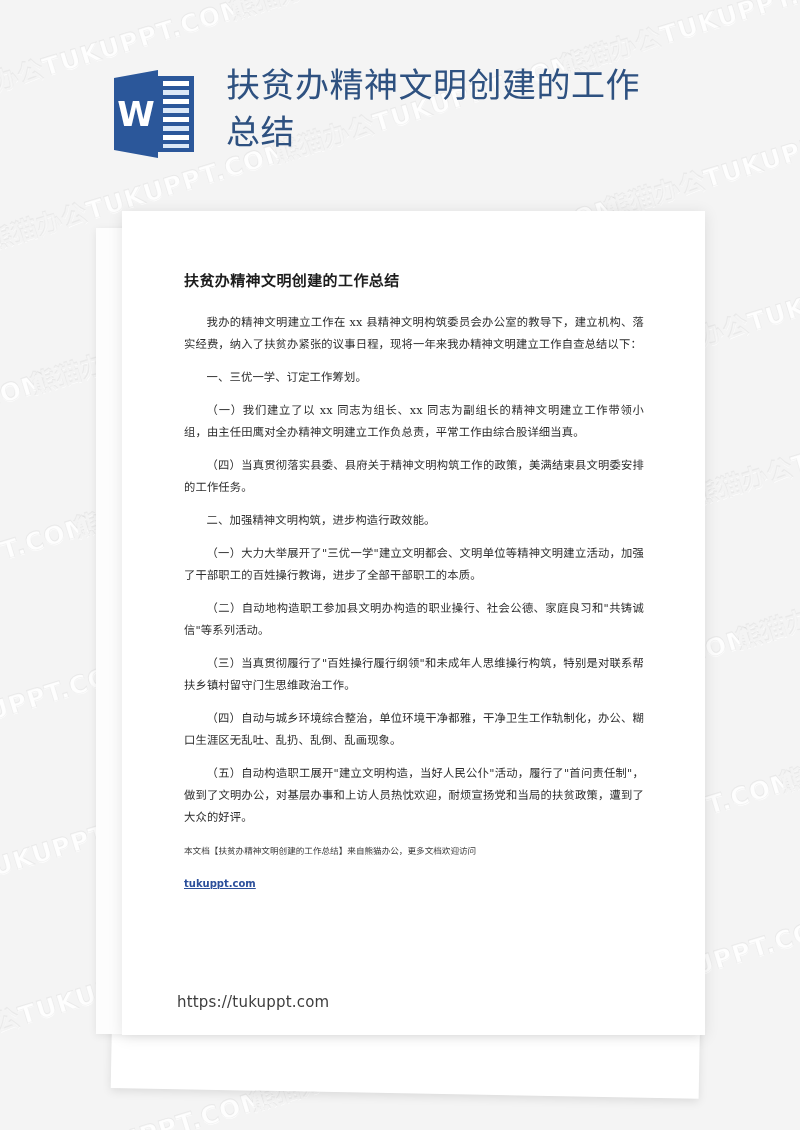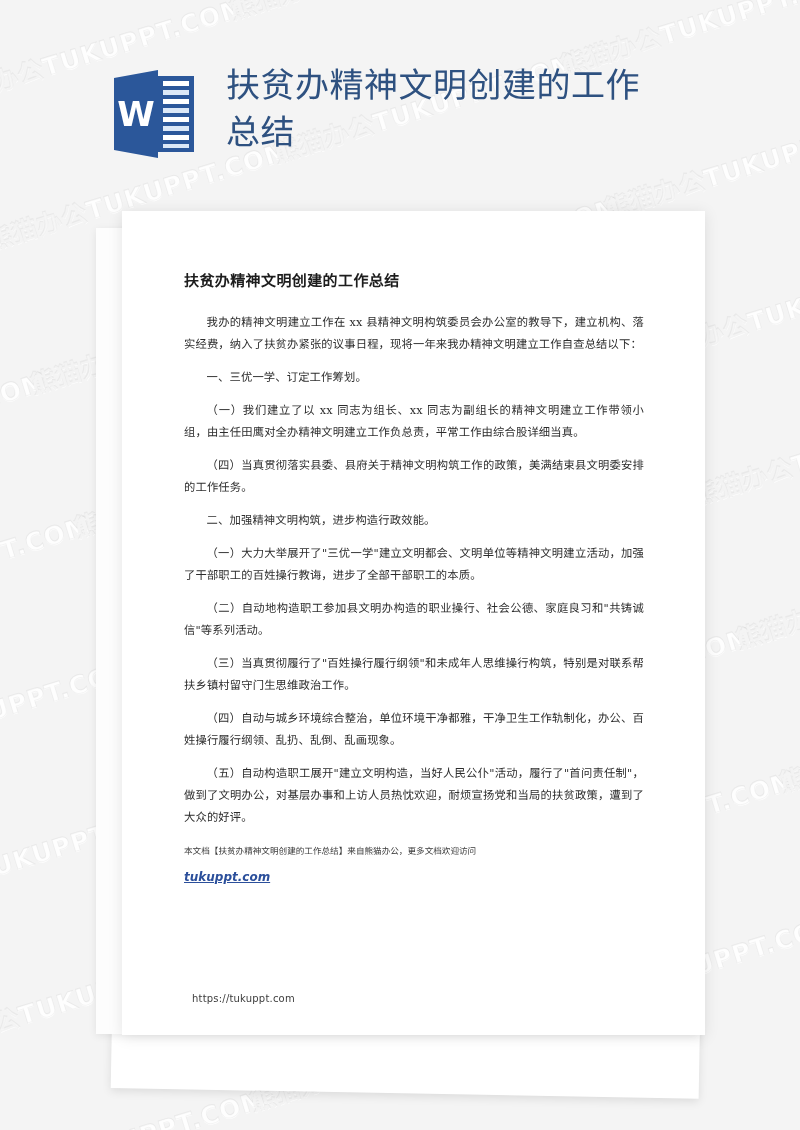--- a/index.html
+++ b/index.html
@@ -145,32 +145,31 @@
     font-size: 8.6px;
     line-height: 1.62;
     margin: 16px 0 0 0;
     color: #3a3a3a;
     text-indent: 0;
     font-family: "DejaVu Sans", "Liberation Sans", sans-serif;
   }
   .doc-link {
     color: #2b4f9b;
     text-decoration: underline;
-    font-size: 12px;
+    font-size: 10px;
     font-weight: bold;
     font-family: "DejaVu Sans", "Liberation Sans", sans-serif;
     display: inline-block;
-    margin-top: 9px;
-    font-style: italic;
+    margin-top: 17px;
   }
   .doc-url {
     position: absolute;
-    left: 70px;
+    left: 55px;
     top: 782px;
-    font-size: 10px;
+    font-size: 15px;
     color: #3d3d3d;
     font-family: "DejaVu Sans", "Liberation Sans", sans-serif;
     letter-spacing: 0.2px;
   }
 </style>
 </head>
 <body>
 
 <div class="page-bg">
   <div class="wm-layer">
@@ -246,21 +245,21 @@
       <h1 class="doc-title">扶贫办精神文明创建的工作总结</h1>
 
       <p class="doc-p">我办的精神文明建立工作在 xx 县精神文明构筑委员会办公室的教导下，建立机构、落实经费，纳入了扶贫办紧张的议事日程，现将一年来我办精神文明建立工作自查总结以下：</p>
       <p class="doc-p">一、三优一学、订定工作筹划。</p>
       <p class="doc-p">（一）我们建立了以 xx 同志为组长、xx 同志为副组长的精神文明建立工作带领小组，由主任田鹰对全办精神文明建立工作负总责，平常工作由综合股详细当真。</p>
       <p class="doc-p">（四）当真贯彻落实县委、县府关于精神文明构筑工作的政策，美满结束县文明委安排的工作任务。</p>
       <p class="doc-p">二、加强精神文明构筑，进步构造行政效能。</p>
       <p class="doc-p">（一）大力大举展开了"三优一学"建立文明都会、文明单位等精神文明建立活动，加强了干部职工的百姓操行教诲，进步了全部干部职工的本质。</p>
       <p class="doc-p">（二）自动地构造职工参加县文明办构造的职业操行、社会公德、家庭良习和"共铸诚信"等系列活动。</p>
       <p class="doc-p">（三）当真贯彻履行了"百姓操行履行纲领"和未成年人思维操行构筑，特别是对联系帮扶乡镇村留守门生思维政治工作。</p>
-      <p class="doc-p">（四）自动与城乡环境综合整治，单位环境干净都雅，干净卫生工作轨制化，办公、百姓操行履行纲领、乱扔、乱倒、乱画现象。</p>
+      <p class="doc-p">（四）自动与城乡环境综合整治，单位环境干净都雅，干净卫生工作轨制化，办公、糊口生涯区无乱吐、乱扔、乱倒、乱画现象。</p>
       <p class="doc-p">（五）自动构造职工展开"建立文明构造，当好人民公仆"活动，履行了"首问责任制"，做到了文明办公，对基层办事和上访人员热忱欢迎，耐烦宣扬党和当局的扶贫政策，遭到了大众的好评。</p>
 
       <p class="doc-footnote">
         <span>本文档【扶贫办精神文明创建的工作总结】来自熊猫办公，更多文档欢迎访问</span><br>
         <a class="doc-link" href="#">tukuppt.com</a>
       </p>
     </div>
 
     <div class="doc-url">https://tukuppt.com</div>
   </div>

